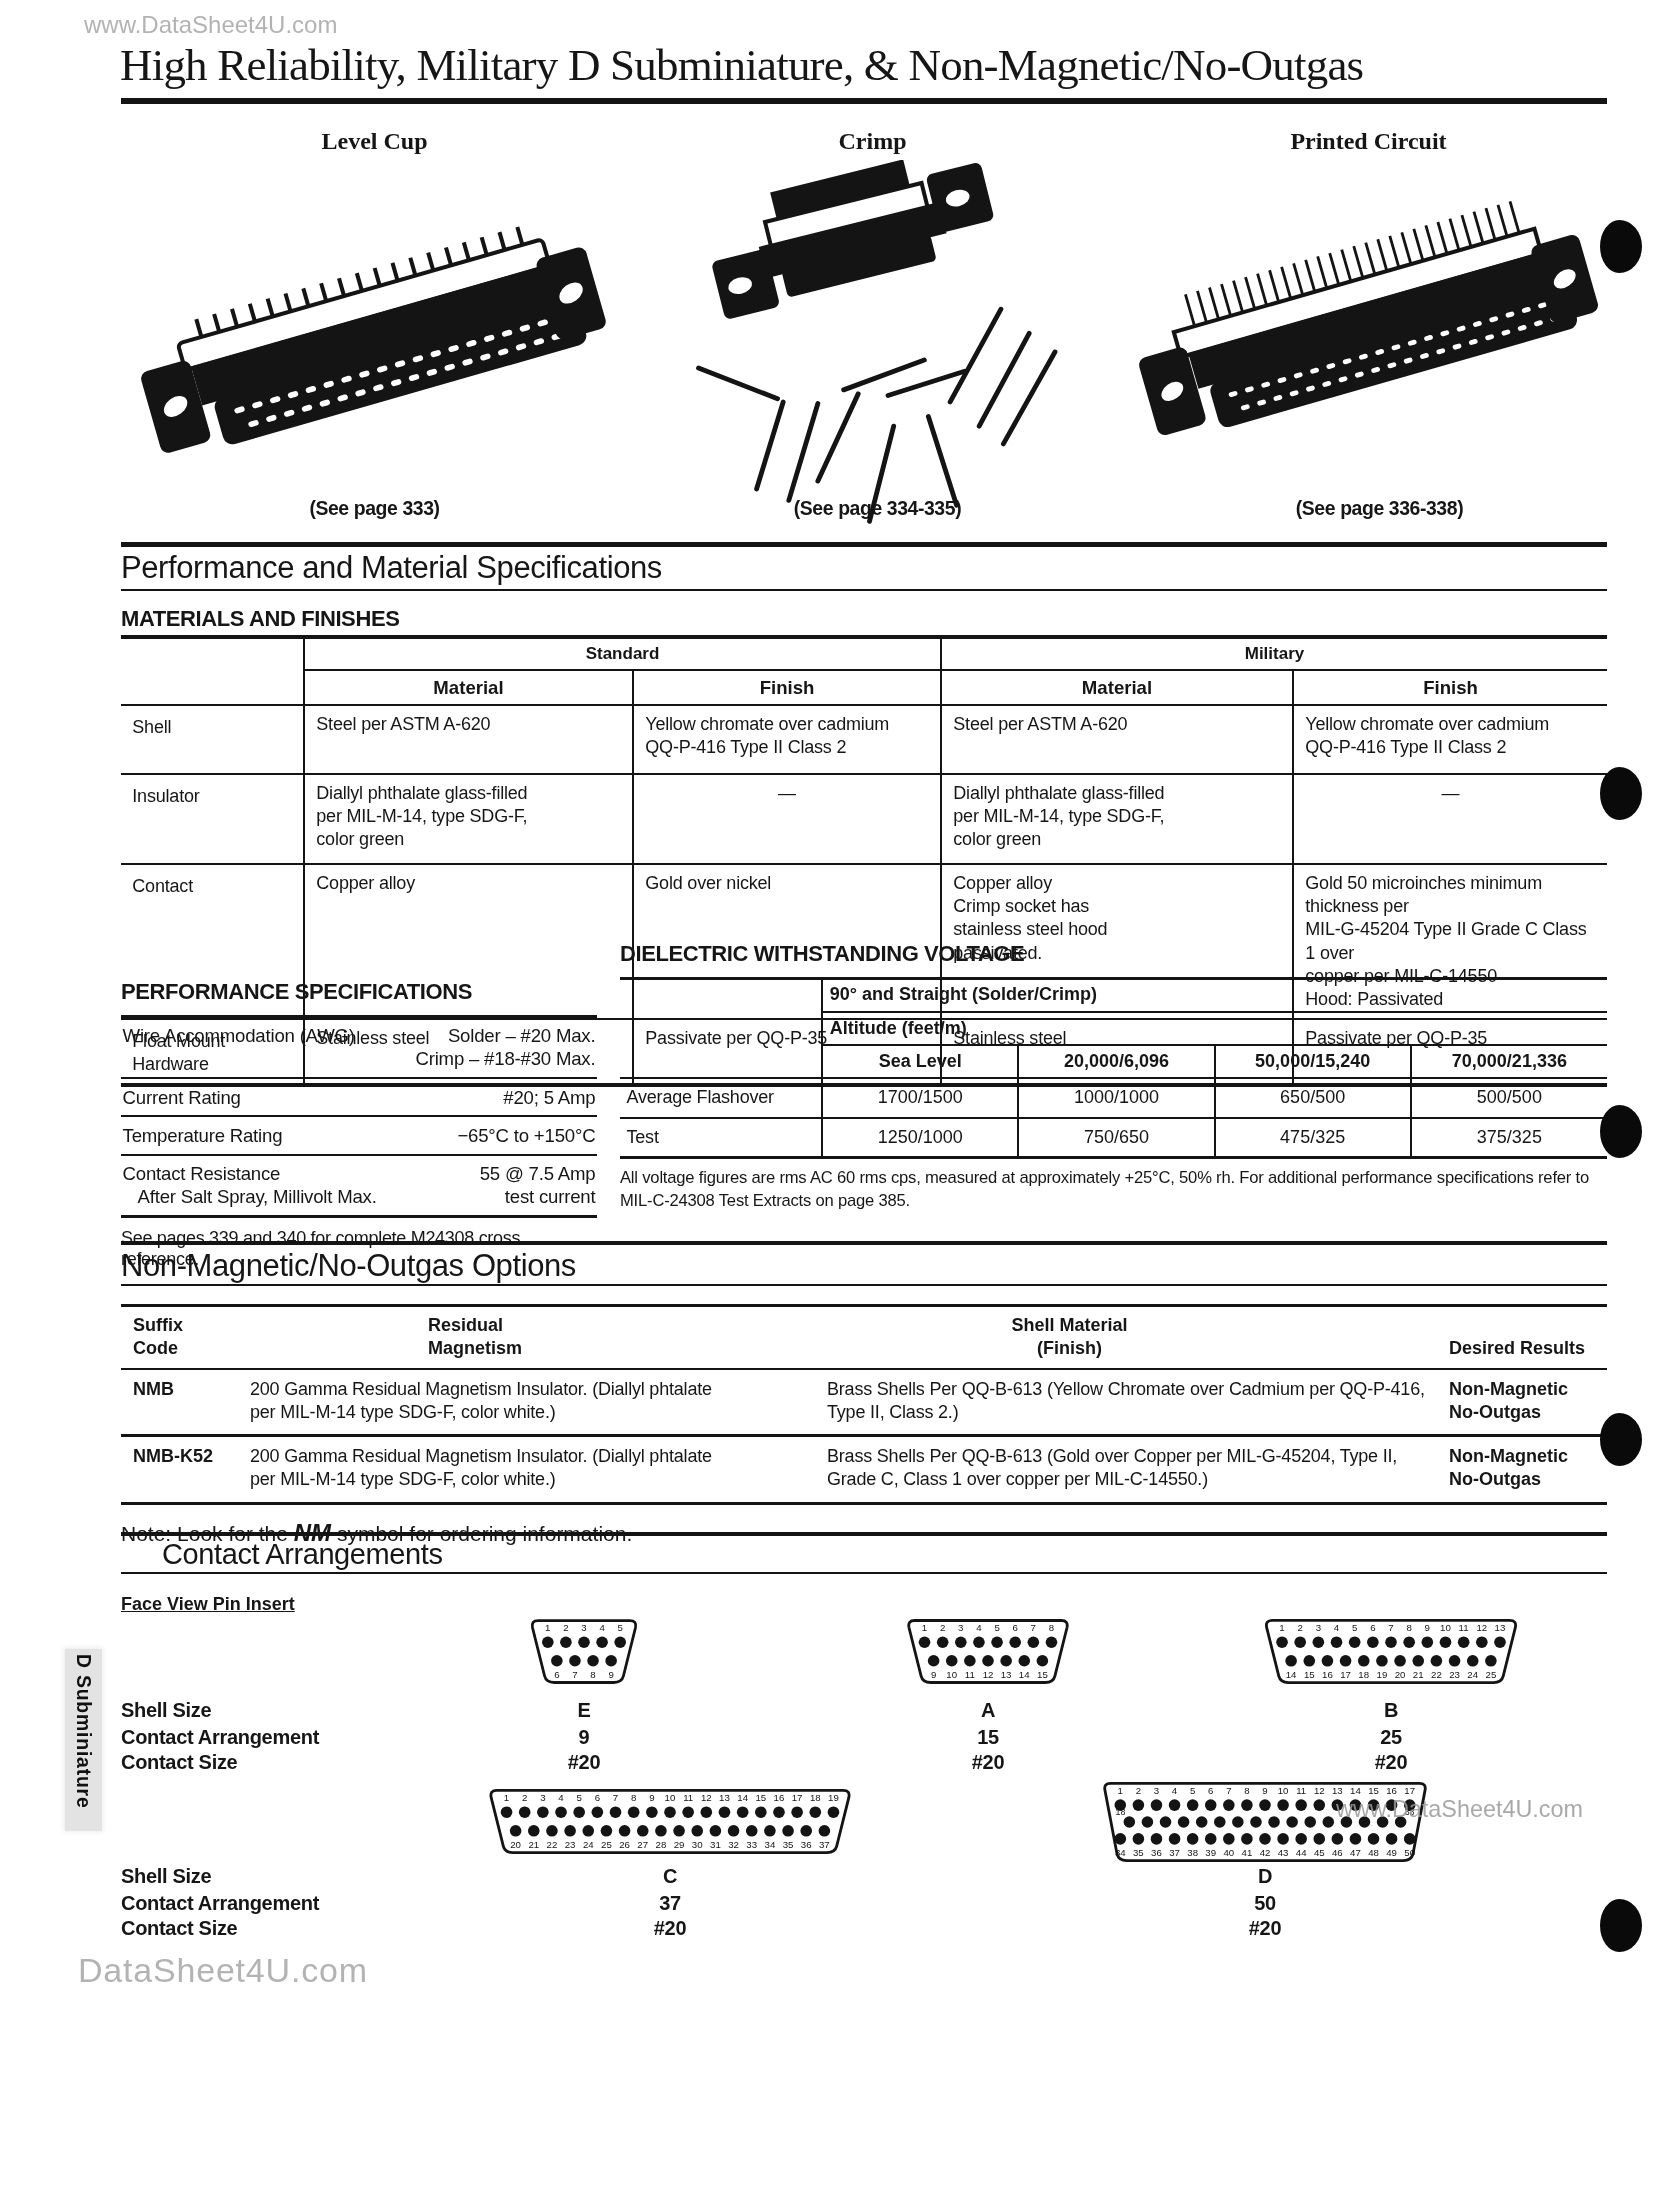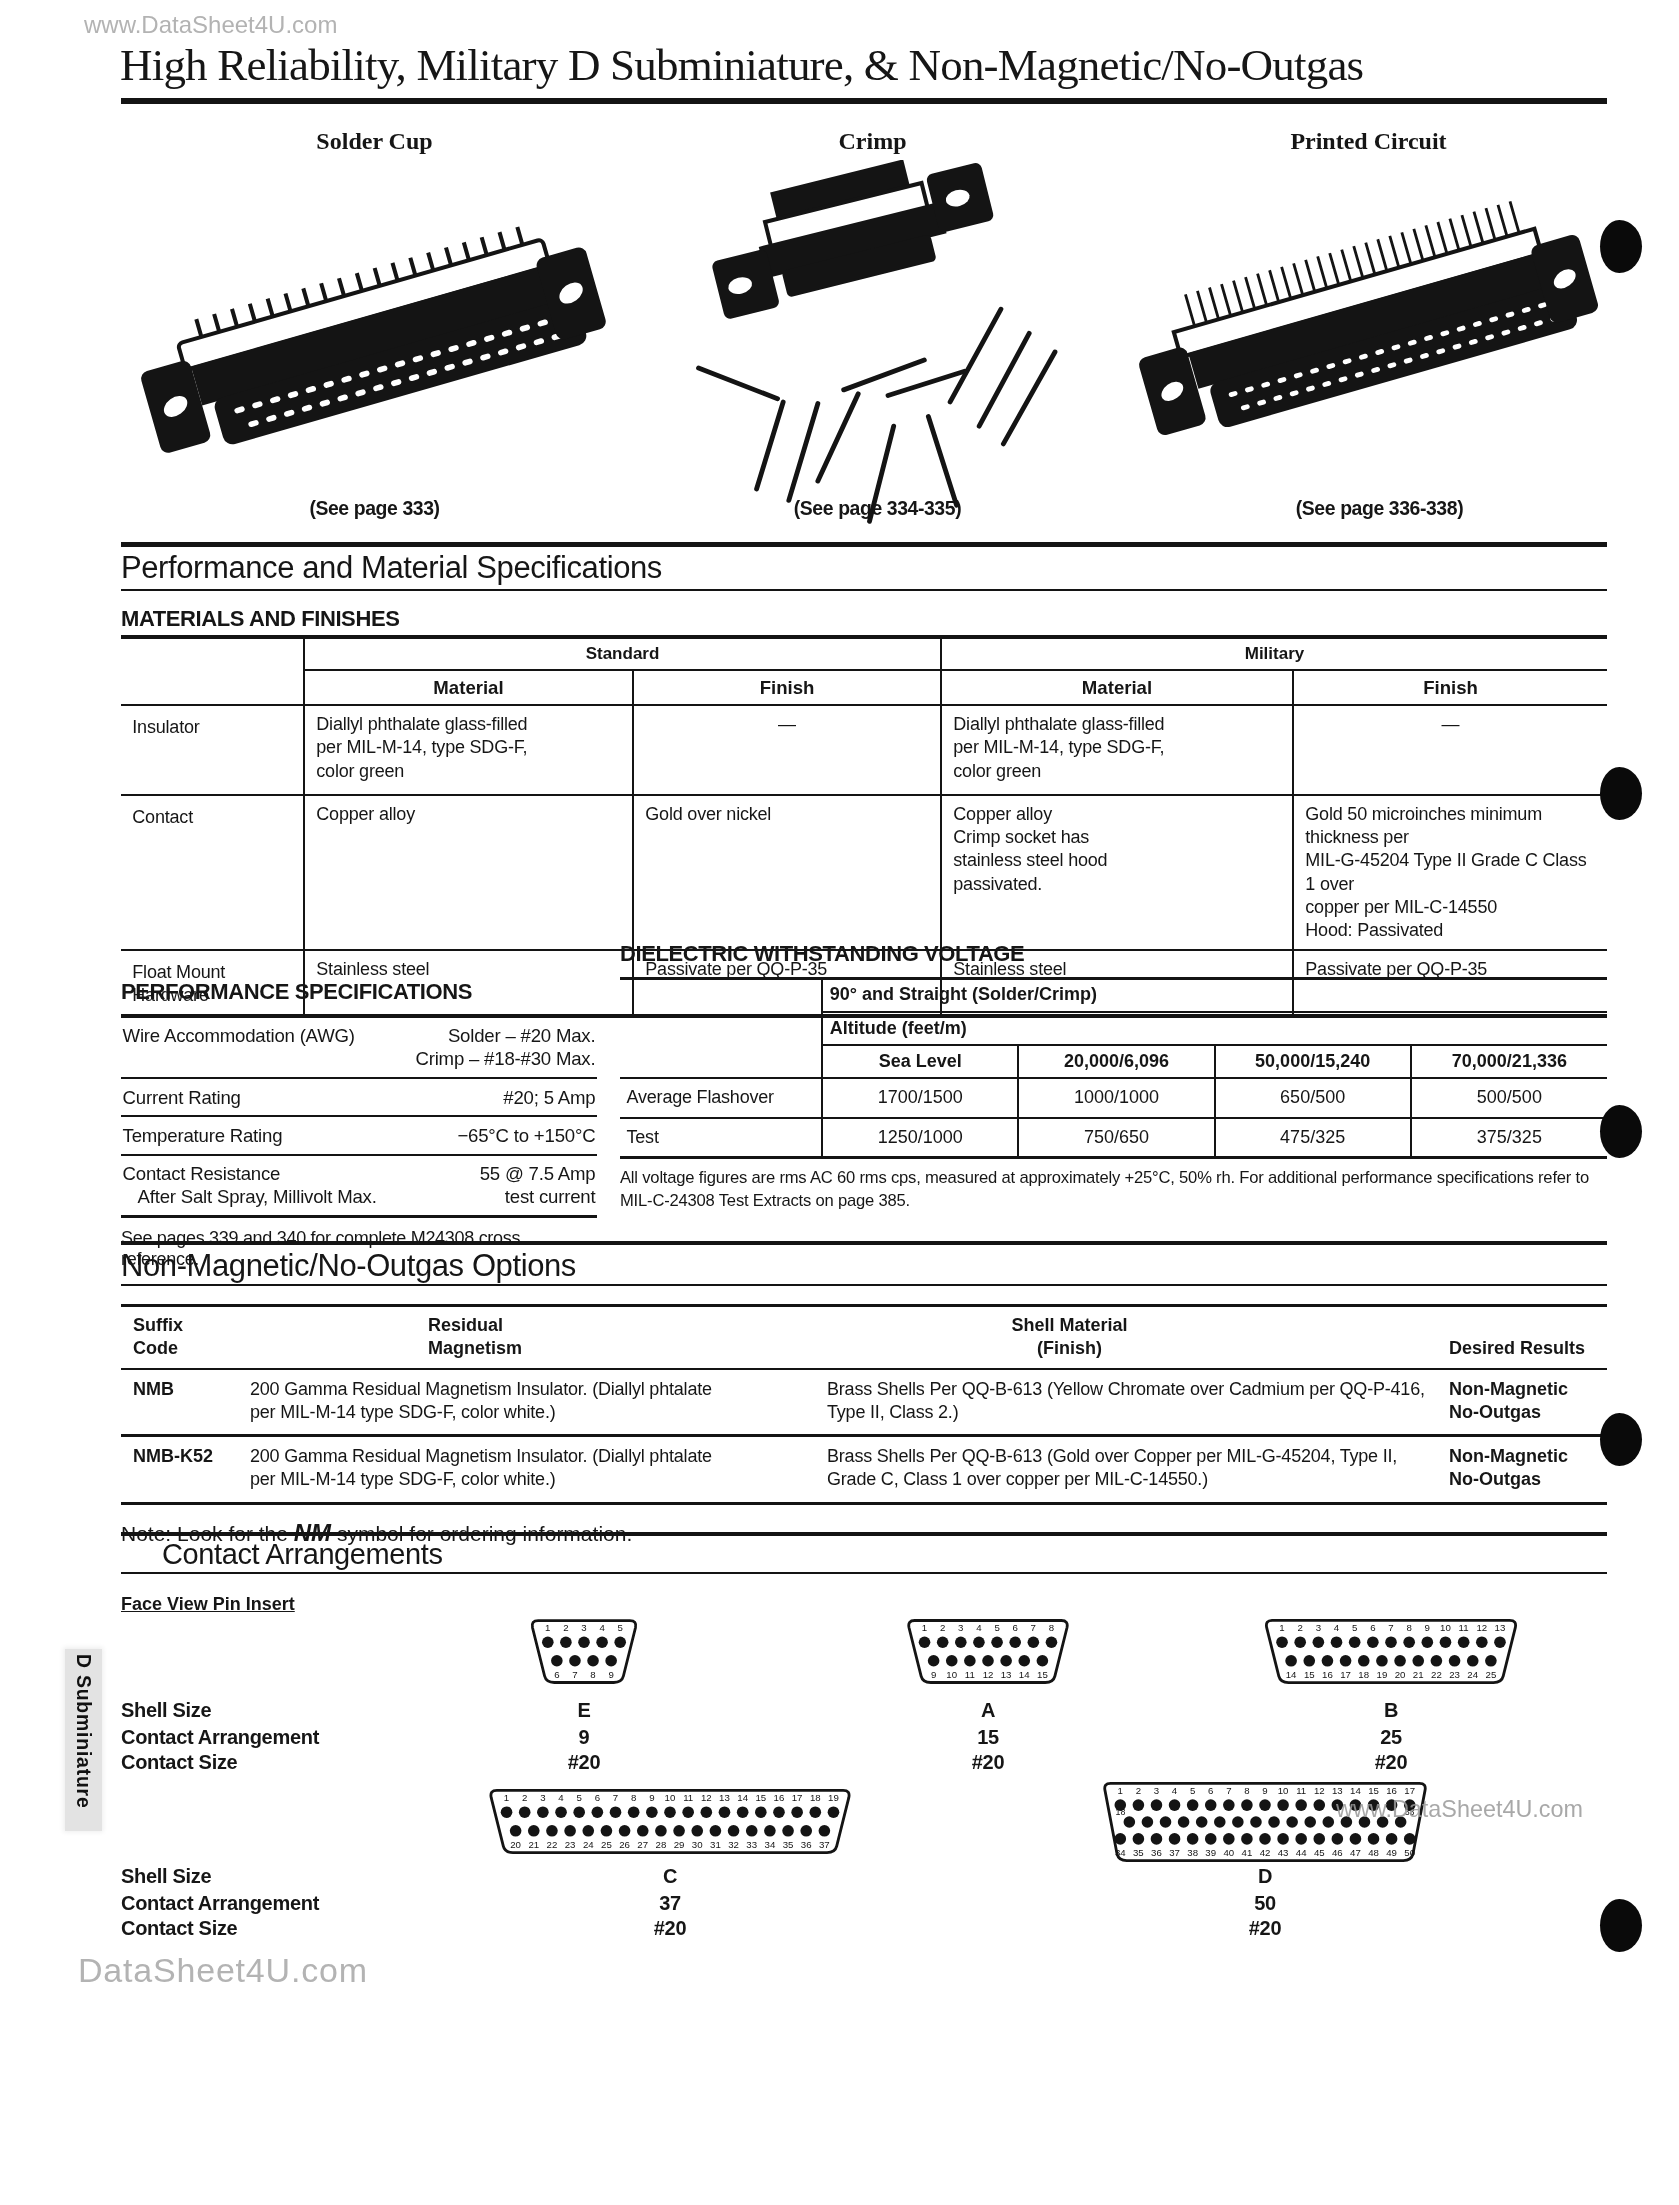--- a/index.html
+++ b/index.html
@@ -90,21 +90,21 @@
 </head>
 <body>
 
 <div class="page">
 
   <div class="abs wm" style="left:84px;top:11.3px;font-size:24px;">www.DataSheet4U.com</div>
 
   <div class="abs title">High Reliability, Military D Subminiature, &amp; Non-Magnetic/No-Outgas</div>
   <div class="rule" style="left:121px;top:98px;width:1486px;height:5.7px;"></div>
 
-  <div class="abs photo-label" style="left:229px;">Solder Cup</div>
+  <div class="abs photo-label" style="left:229px;">Level Cup</div>
   <div class="abs photo-label" style="left:727px;">Crimp</div>
   <div class="abs photo-label" style="left:1223px;">Printed Circuit</div>
 
   <svg class="abs" style="left:129px;top:187px;" width="484" height="307" viewBox="0 0 600 380">
     <g transform="rotate(-16 300 195)">
       <line x1="98" y1="118" x2="520" y2="118" stroke="#141414" stroke-width="26" stroke-dasharray="5 18"></line>
       <rect x="70" y="128" width="470" height="34" rx="6" fill="#fff" stroke="#141414" stroke-width="5"></rect>
       <rect x="78" y="160" width="472" height="50" fill="#141414"></rect>
       <rect x="92" y="207" width="468" height="60" rx="12" fill="#141414"></rect>
       <line x1="118" y1="228" x2="540" y2="228" stroke="#fff" stroke-width="7" stroke-dasharray="6 17" stroke-linecap="round"></line>
@@ -180,20 +180,29 @@
       <td class="ghempty"></td>
       <td colspan="2" class="gh">Standard</td>
       <td colspan="2" class="gh">Military</td>
     </tr>
     <tr class="chrow">
       <td></td>
       <td>Material</td>
       <td>Finish</td>
       <td>Material</td>
       <td>Finish</td>
+    </tr>
+    <tr class="drow shellr">
+      <td class="lbl cond">Shell</td>
+      <td class="pre cond">Steel per ASTM A-620</td>
+      <td class="pre cond">Yellow chromate over cadmium
+QQ-P-416 Type II Class 2</td>
+      <td class="pre cond">Steel per ASTM A-620</td>
+      <td class="pre cond">Yellow chromate over cadmium
+QQ-P-416 Type II Class 2</td>
     </tr>
     <tr class="drow insul">
       <td class="lbl cond">Insulator</td>
       <td class="pre cond">Diallyl phthalate glass-filled
 per MIL-M-14, type SDG-F,
 color green</td>
       <td class="pre cond center">—</td>
       <td class="pre cond">Diallyl phthalate glass-filled
 per MIL-M-14, type SDG-F,
 color green</td>

